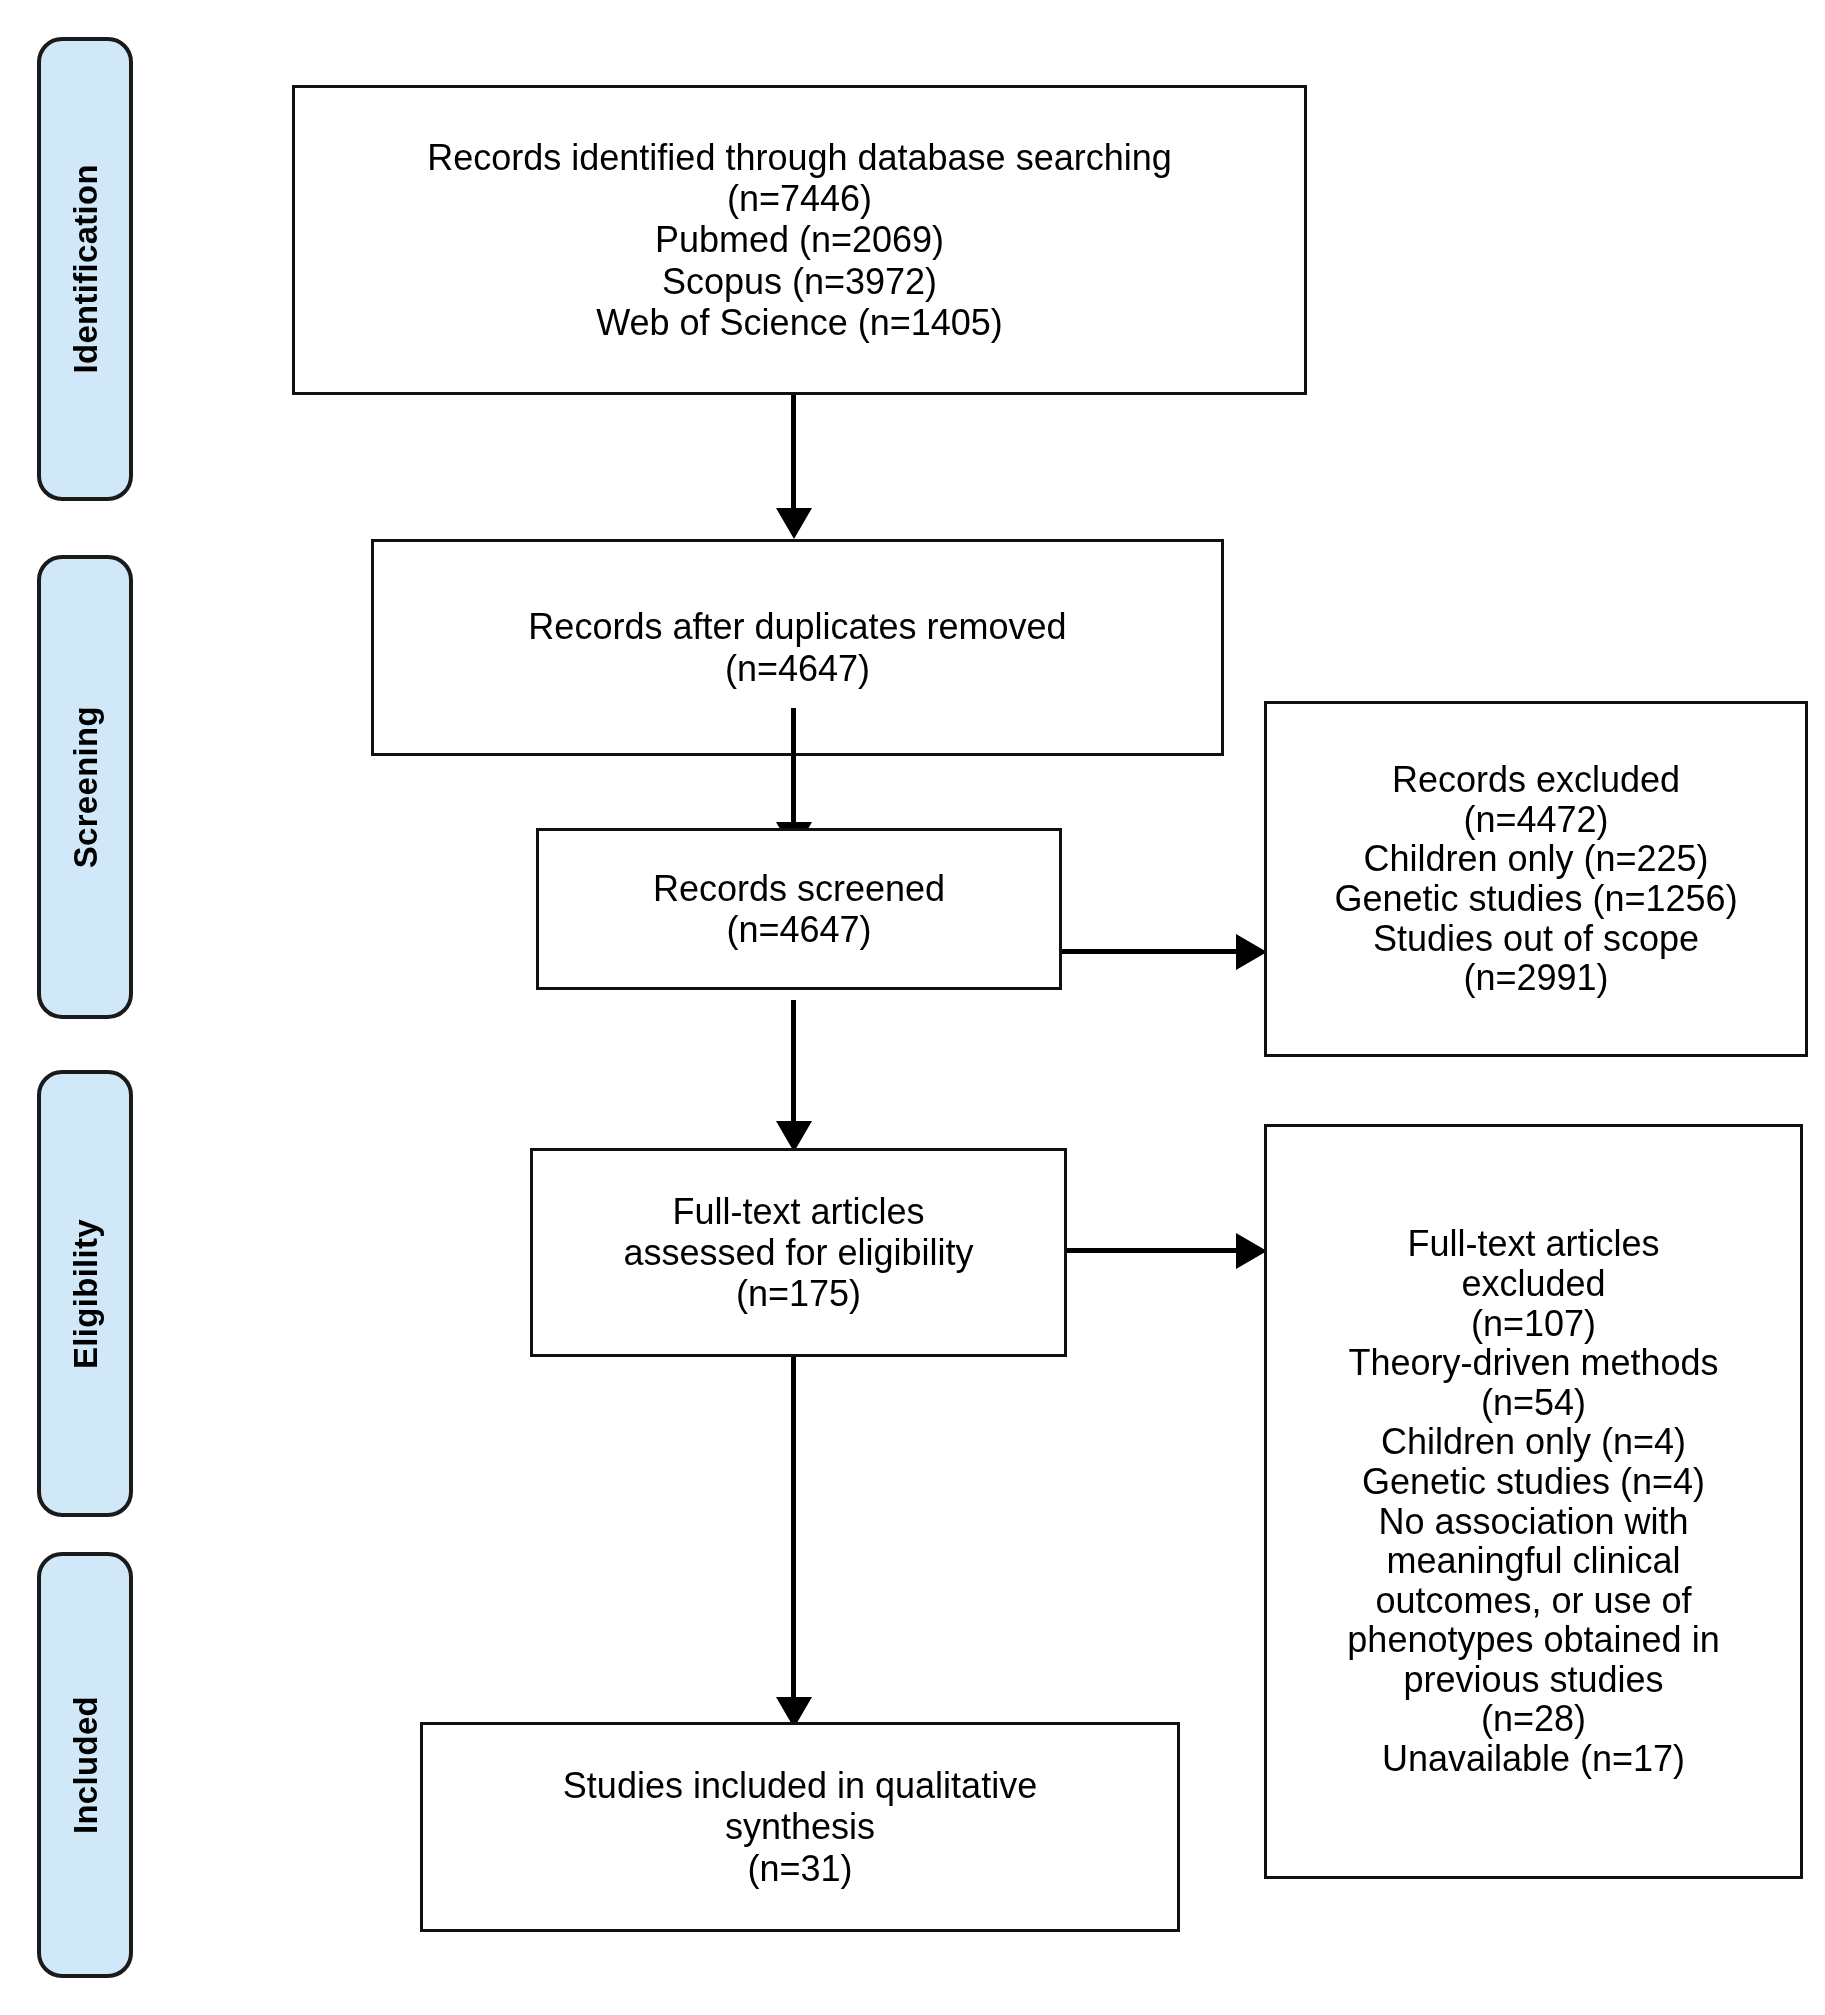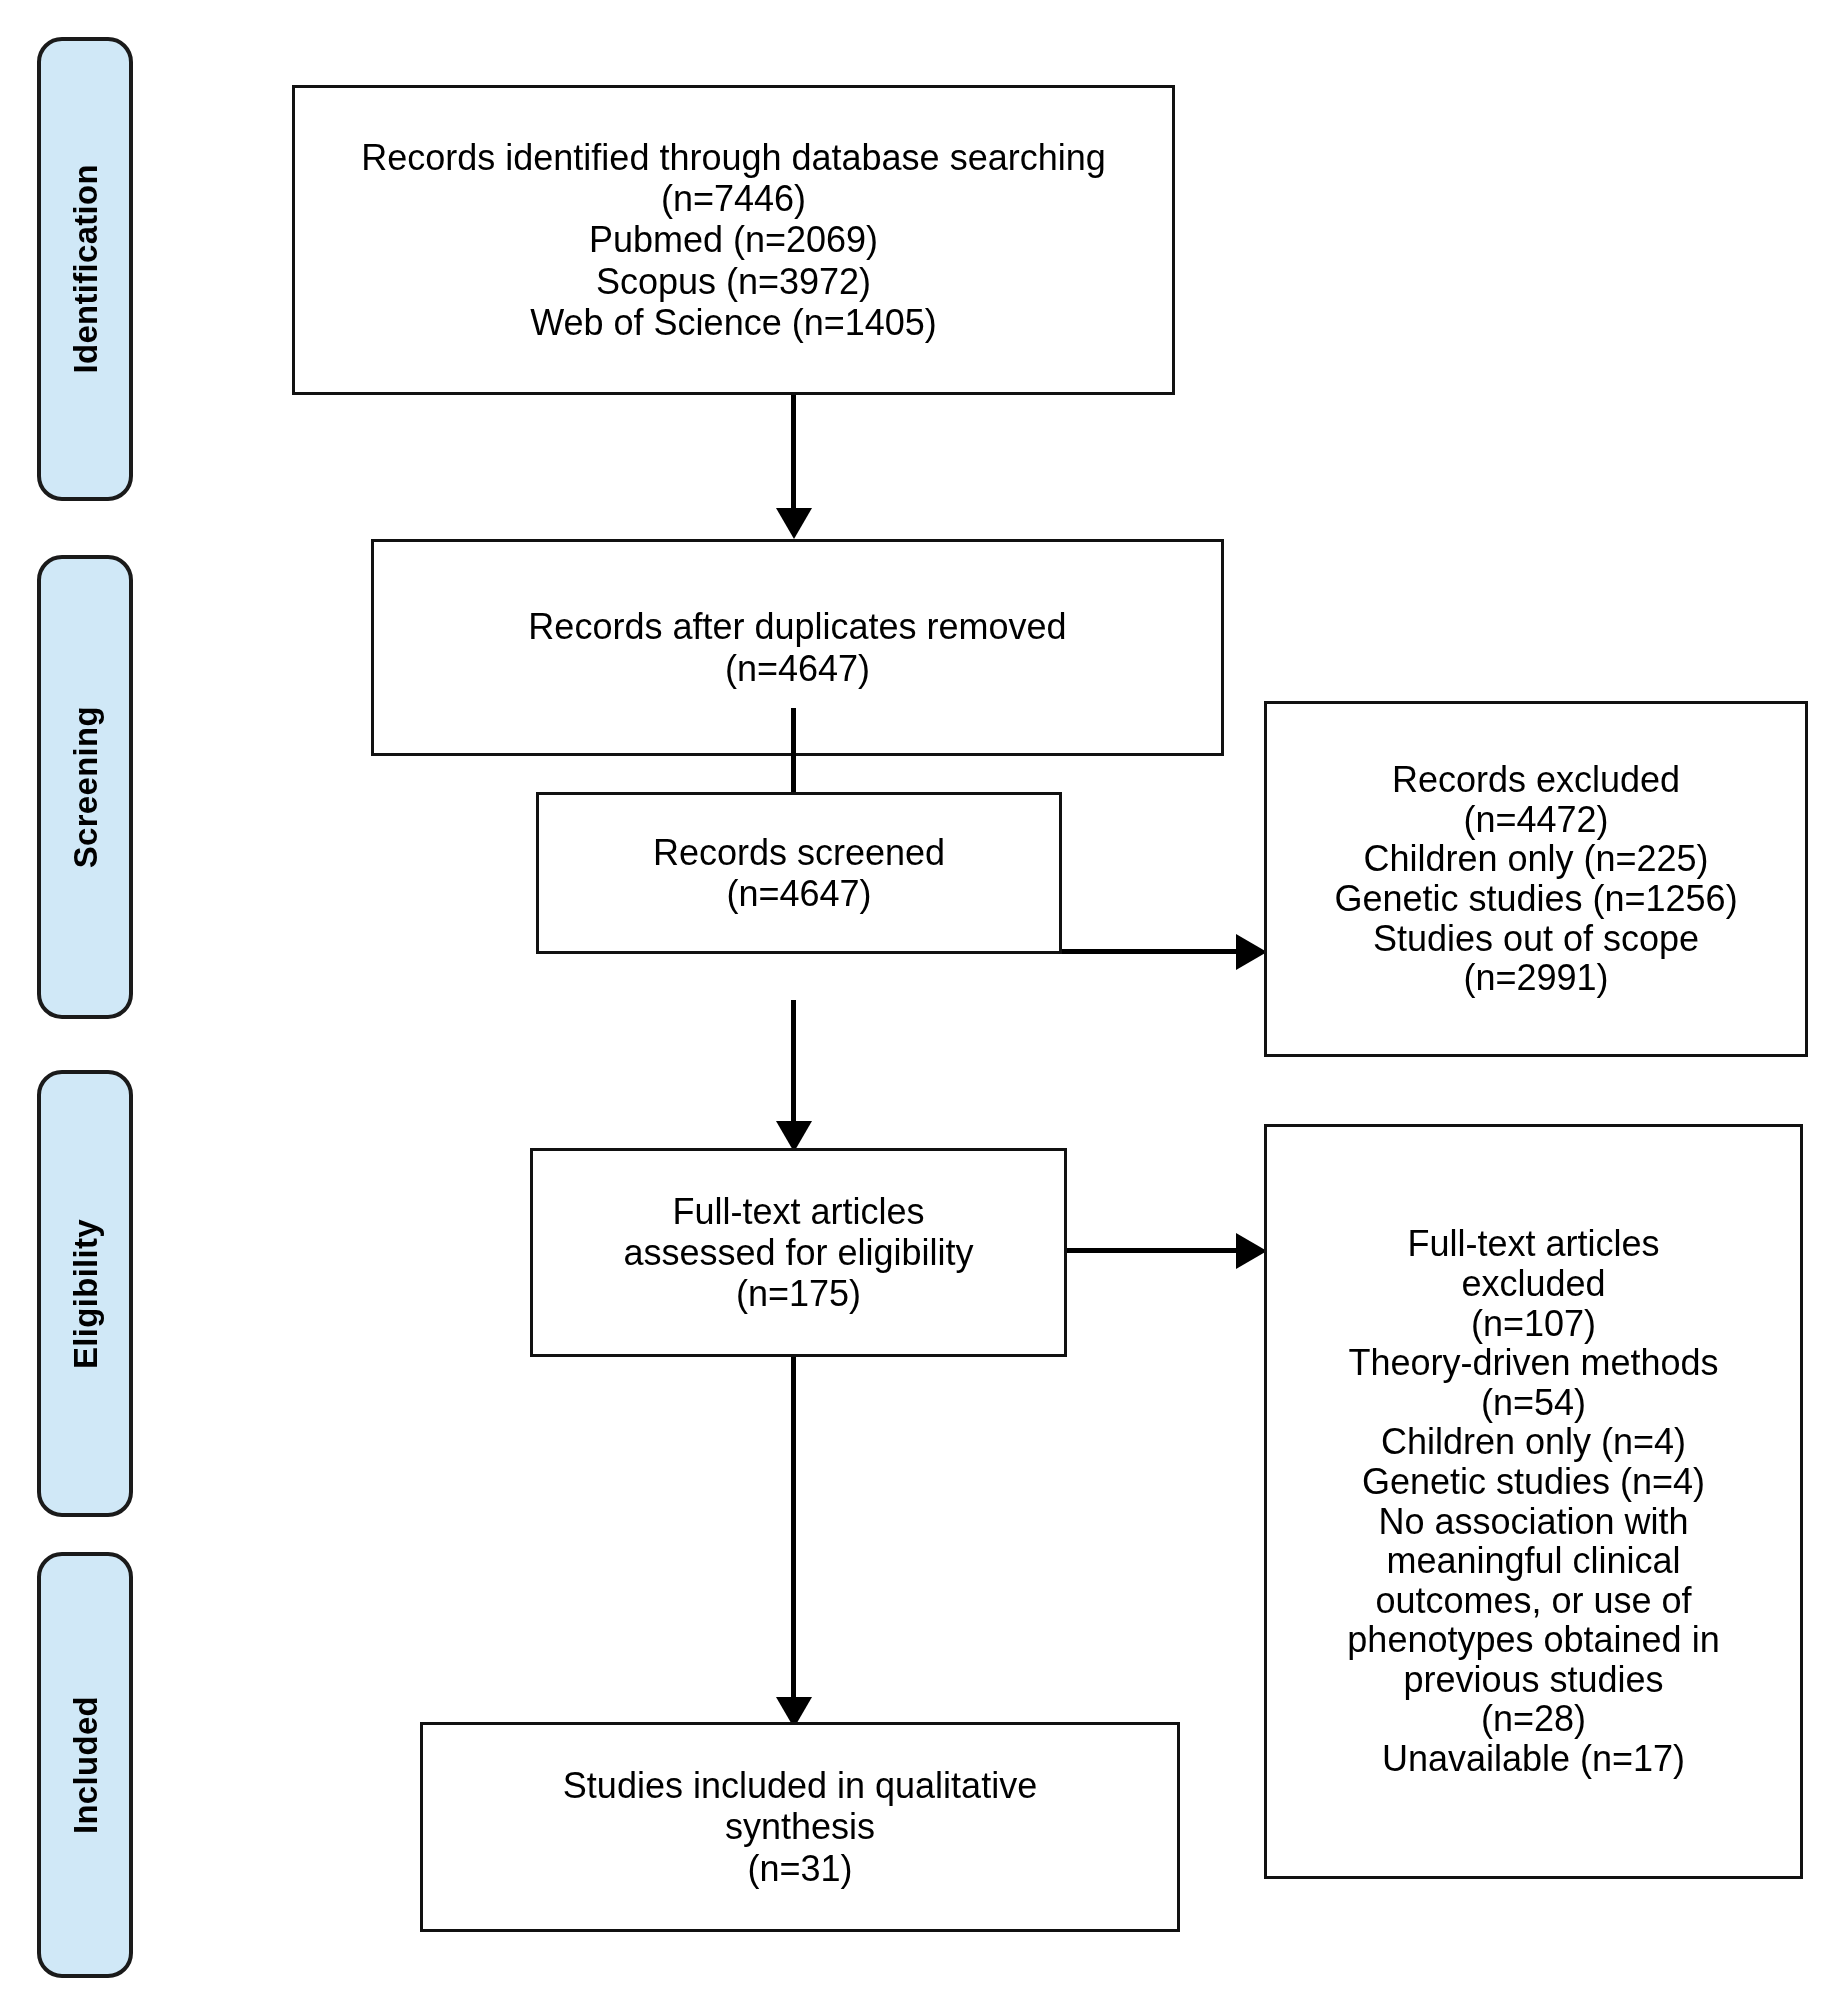--- a/index.html
+++ b/index.html
@@ -103,40 +103,40 @@
   </div>
 
   <div class="stage" style="left:37px; top:1070px; width:96px; height:447px;">
     <span class="stage-label">Eligibility</span>
   </div>
 
   <div class="stage" style="left:37px; top:1552px; width:96px; height:426px;">
     <span class="stage-label">Included</span>
   </div>
 
-  <div class="pbox" style="left:292px; top:85px; width:883px; height:310px;">
+  <div class="pbox" style="left:292px; top:85px; width:1015px; height:310px;">
     <div class="txt">Records identified through database searching
 (n=7446)
 Pubmed (n=2069)
 Scopus (n=3972)
 Web of Science (n=1405)</div>
   </div>
 
   <div class="vline" style="left:791px; top:395px; height:114px;"></div>
   <div class="arrow-down" style="left:776px; top:508px;"></div>
 
   <div class="pbox" style="left:371px; top:539px; width:853px; height:217px;">
     <div class="txt">Records after duplicates removed
 (n=4647)</div>
   </div>
 
   <div class="vline" style="left:791px; top:708px; height:116px;"></div>
   <div class="arrow-down" style="left:776px; top:822px;"></div>
 
-  <div class="pbox" style="left:536px; top:792px; width:526px; height:162px;">
+  <div class="pbox" style="left:536px; top:828px; width:526px; height:162px;">
     <div class="txt">Records screened
 (n=4647)</div>
   </div>
 
   <div class="hline" style="left:1062px; top:949px; width:175px;"></div>
   <div class="arrow-right" style="left:1236px; top:934px;"></div>
 
   <div class="pbox tight" style="left:1264px; top:701px; width:544px; height:356px;">
     <div class="txt">Records excluded
 (n=4472)

